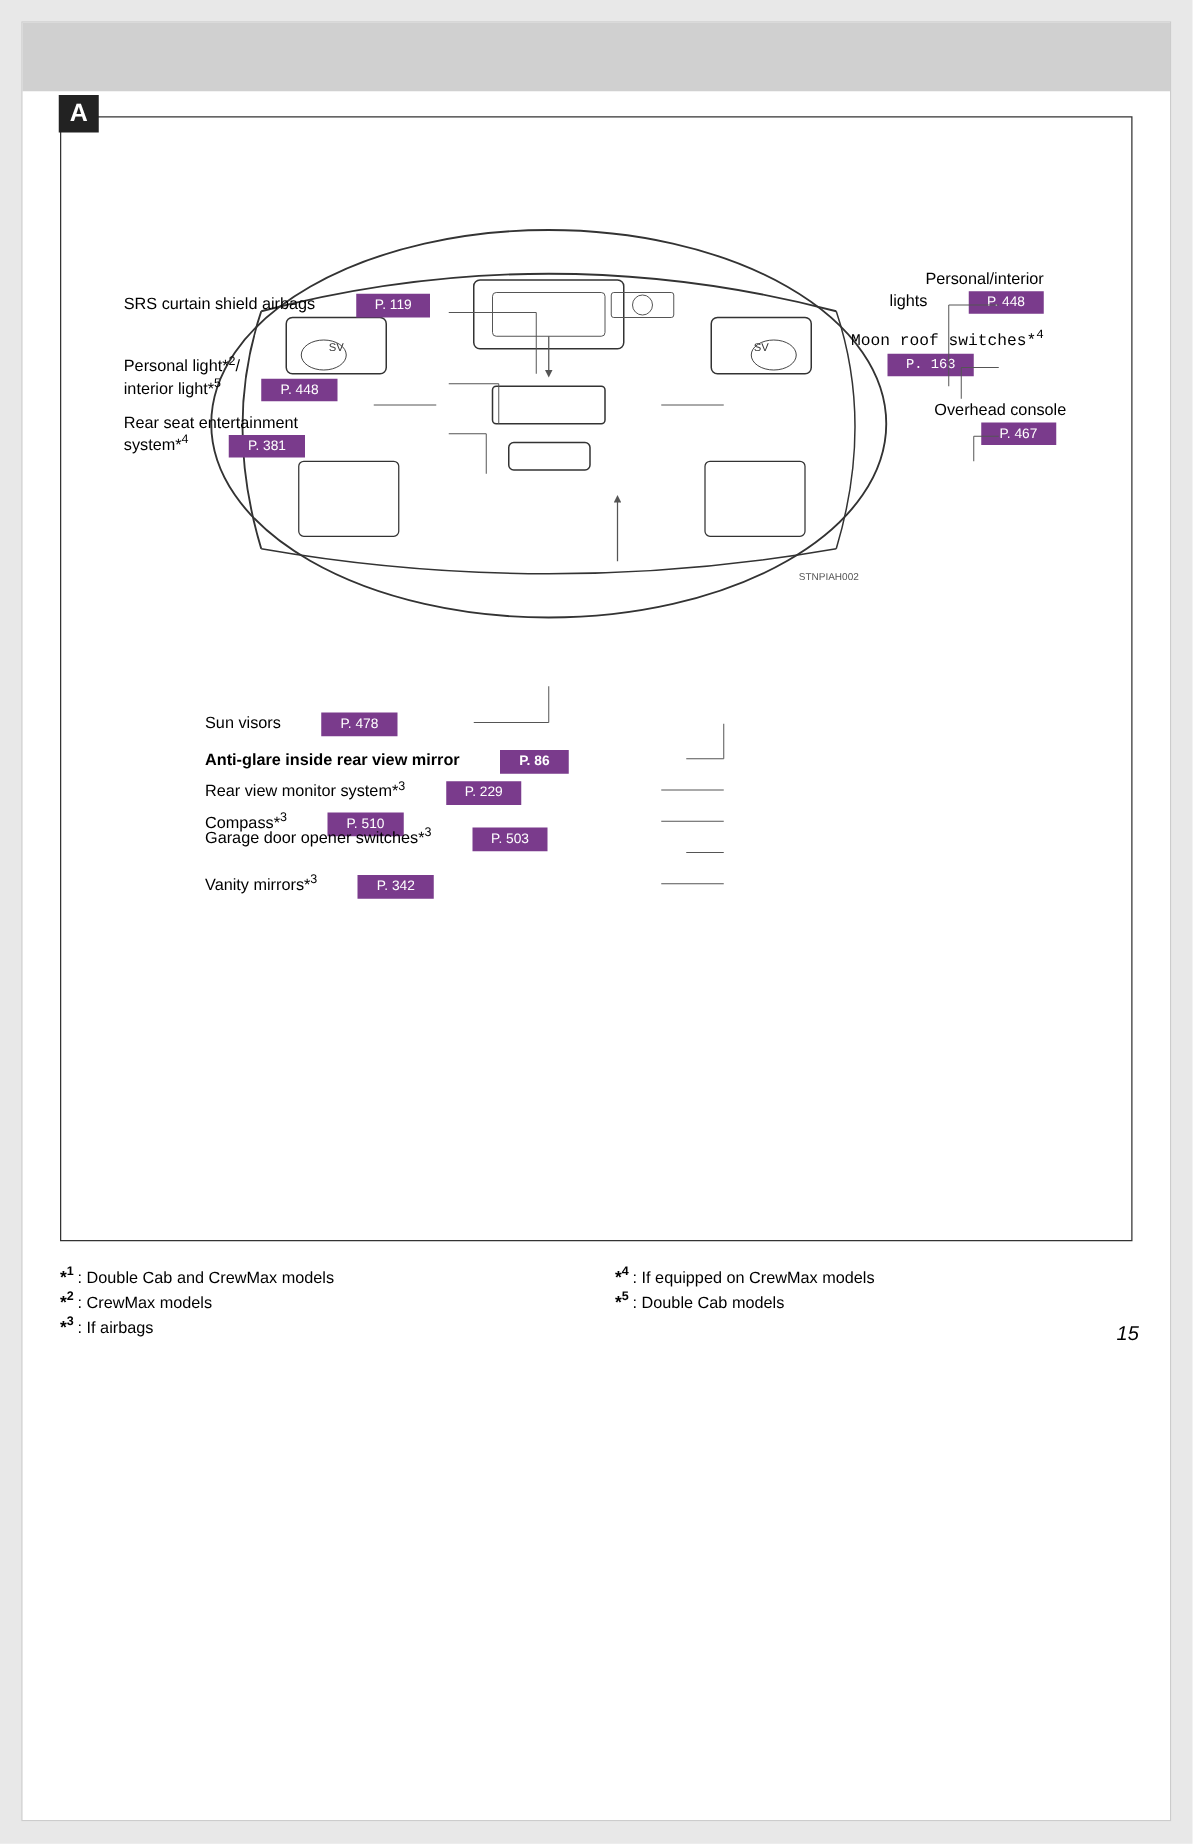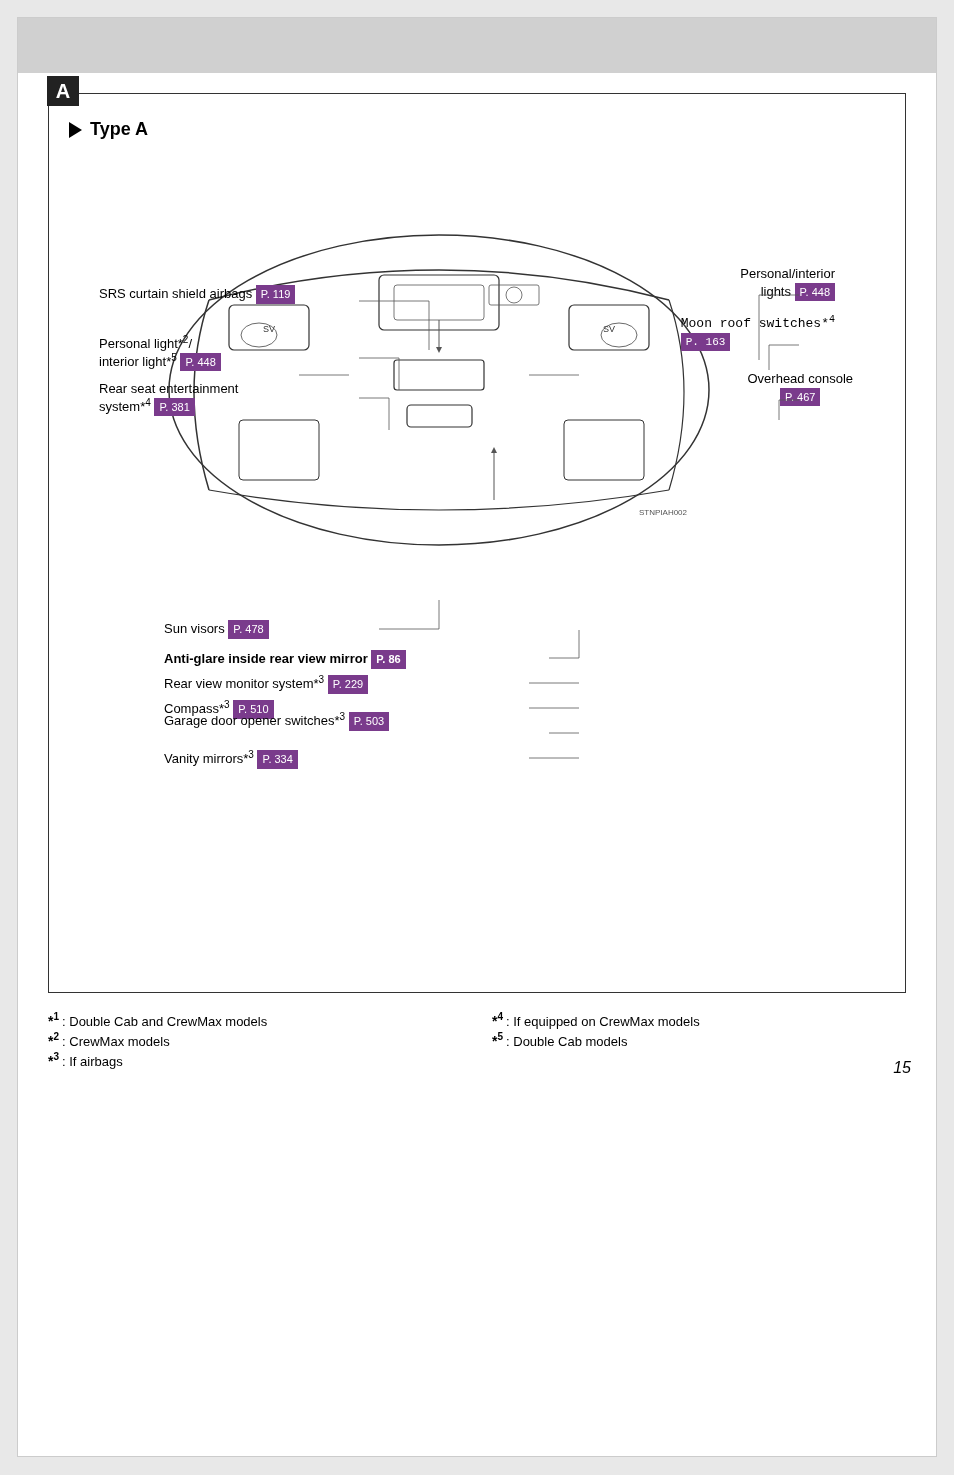--- a/index.html
+++ b/index.html
@@ -70,23 +70,24 @@
     }
     .diagram-area {
       position: relative;
       width: 100%;
       height: 620px;
     }
     .page-ref {
       background: #7a3b8c;
       color: #fff;
       font-size: 11px;
-      padding: 2px 5px;
+      padding: 2px 15px;
       display: inline-block;
       white-space: nowrap;
+      margin-left: 29px;
     }
     .label-item {
       position: absolute;
       font-size: 13px;
       line-height: 1.35;
     }
     
     .diagram-svg {
       position: absolute;
       top: 0;
@@ -148,24 +149,20 @@
 </head>
 <body>
 
 <div class="page-wrapper">
   <div class="top-bar"></div>
   <div class="content-area">
 
     <div class="section-box">
       <div class="section-letter">A</div>
 
-      <div class="type-a-heading">
-        <span class="triangle-right"></span>
-        <span class="type-a-text">Type A</span>
-      </div>
 
       <div class="diagram-area">
 
         <svg class="car-interior-svg" viewBox="0 0 580 340">
 
           <ellipse cx="290" cy="170" rx="270" ry="155" fill="none" stroke="#333" stroke-width="1.5"></ellipse>
 
           <path d="M 60 80 Q 290 20 520 80" fill="none" stroke="#333" stroke-width="1.5"></path>
 
           <path d="M 60 80 Q 30 170 60 270" fill="none" stroke="#333" stroke-width="1.5"></path>
@@ -254,21 +251,21 @@
           <span class="page-ref">P. 510</span>
         </div>
 
         <div class="label-item lbl-garage">
           <span>Garage door opener switches*</span><sup class="sup-num">3</sup>
           <span class="page-ref">P. 503</span>
         </div>
 
         <div class="label-item lbl-vanity">
           <span>Vanity mirrors*</span><sup class="sup-num">3</sup>
-          <span class="page-ref">P. 334</span>
+          <span class="page-ref">P. 342</span>
         </div>
 
         <div class="label-item lbl-personal-int">
           <span>Personal/interior</span><br>
           <span>lights</span>
           <span class="page-ref">P. 448</span>
         </div>
 
         <div class="label-item lbl-moon-roof">
           <span>Moon roof switches*</span><sup class="sup-num">4</sup><br>

